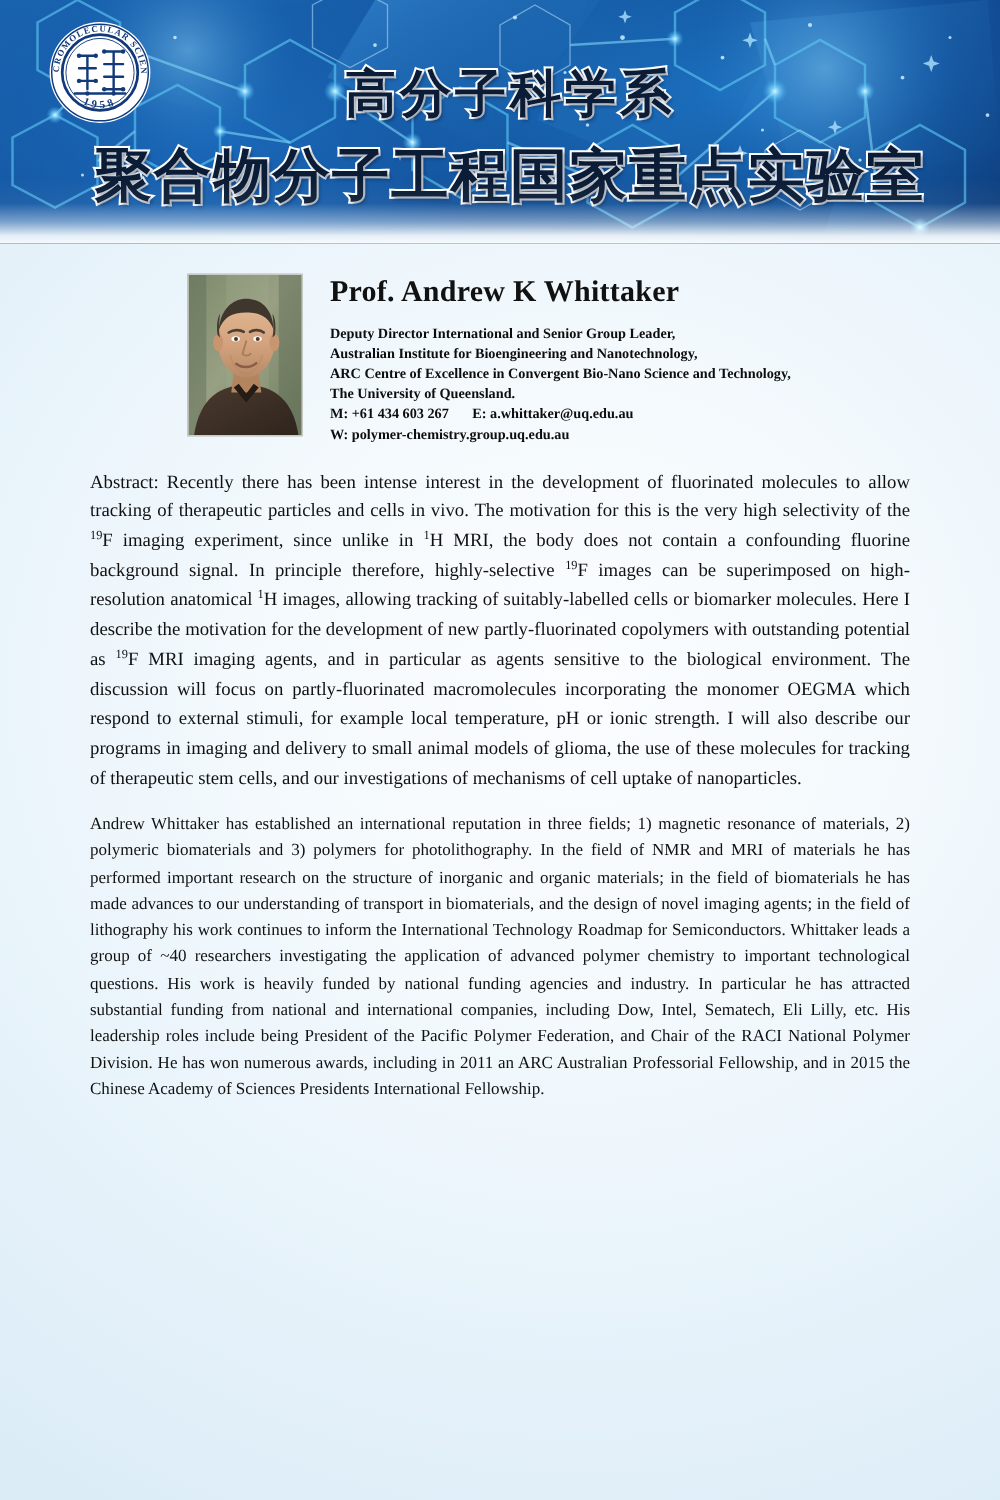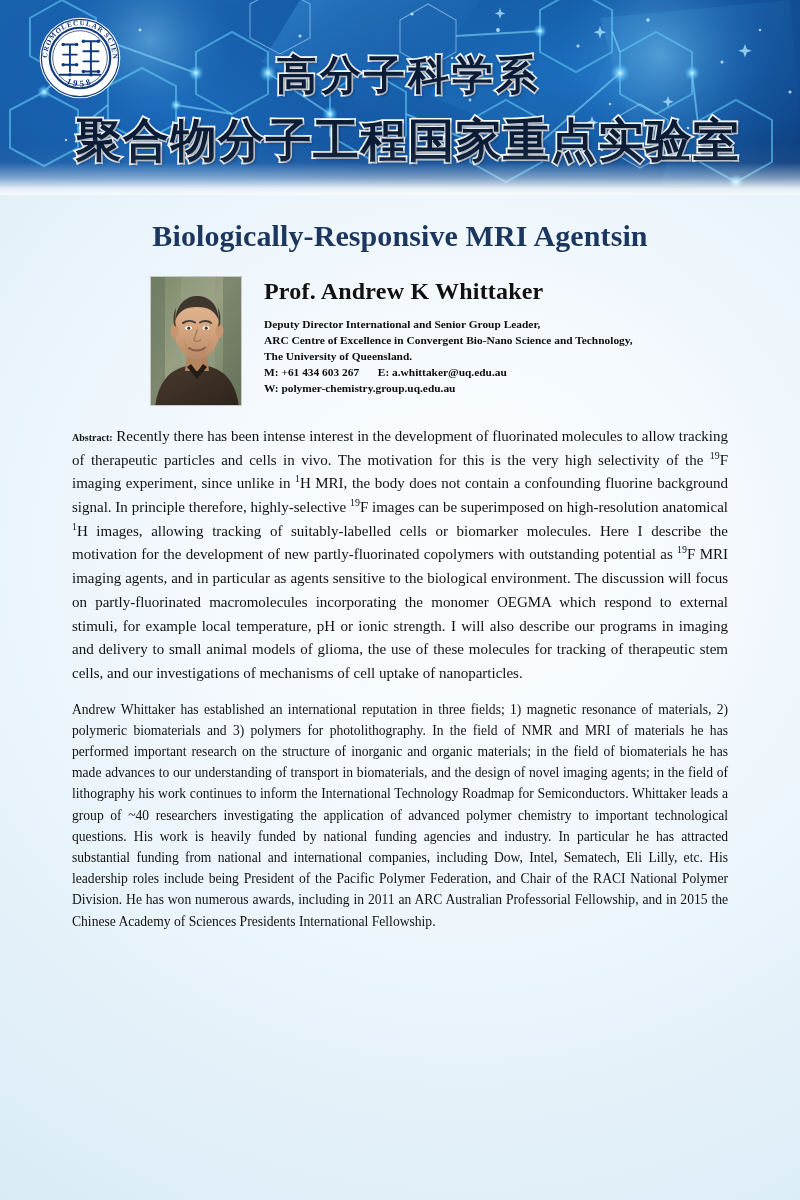--- a/index.html
+++ b/index.html
@@ -168,22 +168,22 @@
     color: #0d0d0d;
     line-height: 1.42;
     white-space: nowrap;
   }
   .speaker-lines div { white-space: nowrap; }
   .contact-gap { display: inline-block; width: 13px; }
 
   
   .sec-label {
     font-family: "Liberation Serif", serif;
-    font-weight: bold;
-    font-size: 10px;
+    font-weight: normal;
+    font-size: 15px;
     color: #111;
   }
 
   .abstract {
     margin-top: 19px;
     font-family: "Liberation Serif", serif;
     font-size: 15px;
     color: #111111;
     text-align: justify;
     text-justify: inter-word;
@@ -373,21 +373,20 @@
     <div class="cn-title cn-title-1">高分子科学系</div>
     <div class="cn-title cn-title-2">聚合物分子工程国家重点实验室</div>
 
     <div class="header-fade"></div>
     <div class="header-fade-curve"></div>
   </div>
 
   <div class="content">
 
 
-    <div class="talk-title">Biologically-Responsive MRI Agentsin</div>
 
     <div class="speaker-row">
 
       <div class="portrait">
         <svg viewBox="0 0 92 130" width="92" height="130" preserveAspectRatio="none">
           <defs>
             <linearGradient id="bgWall" x1="0" y1="0" x2="1" y2="1">
               <stop offset="0%" stop-color="#7d8a6c"></stop>
               <stop offset="45%" stop-color="#98a083"></stop>
               <stop offset="100%" stop-color="#6e7a5e"></stop>
@@ -436,20 +435,21 @@
           <path d="M59,64 C57,72 52,78 46,79" stroke="#b9875f" stroke-width="1.1" fill="none" opacity="0.45"></path>
 
           <path d="M36,90 L46,102 L56,90 L52,87 L46,95 L40,87 Z" fill="#241c16"></path>
         </svg>
       </div>
 
       <div class="speaker-info">
         <div class="speaker-name">Prof.  Andrew K Whittaker</div>
         <div class="speaker-lines">
           <div>Deputy Director International and Senior Group Leader,</div>
+          <div>Australian Institute for Bioengineering and Nanotechnology,</div>
           <div>ARC Centre of Excellence in Convergent Bio-Nano Science and Technology,</div>
           <div>The University of Queensland.</div>
           <div>
             <span>M:</span>
             <span>+61 434 603 267</span>
             <span class="contact-gap"></span>
             <span>E:</span>
             <span>a.whittaker@uq.edu.au</span>
           </div>
           <div>

